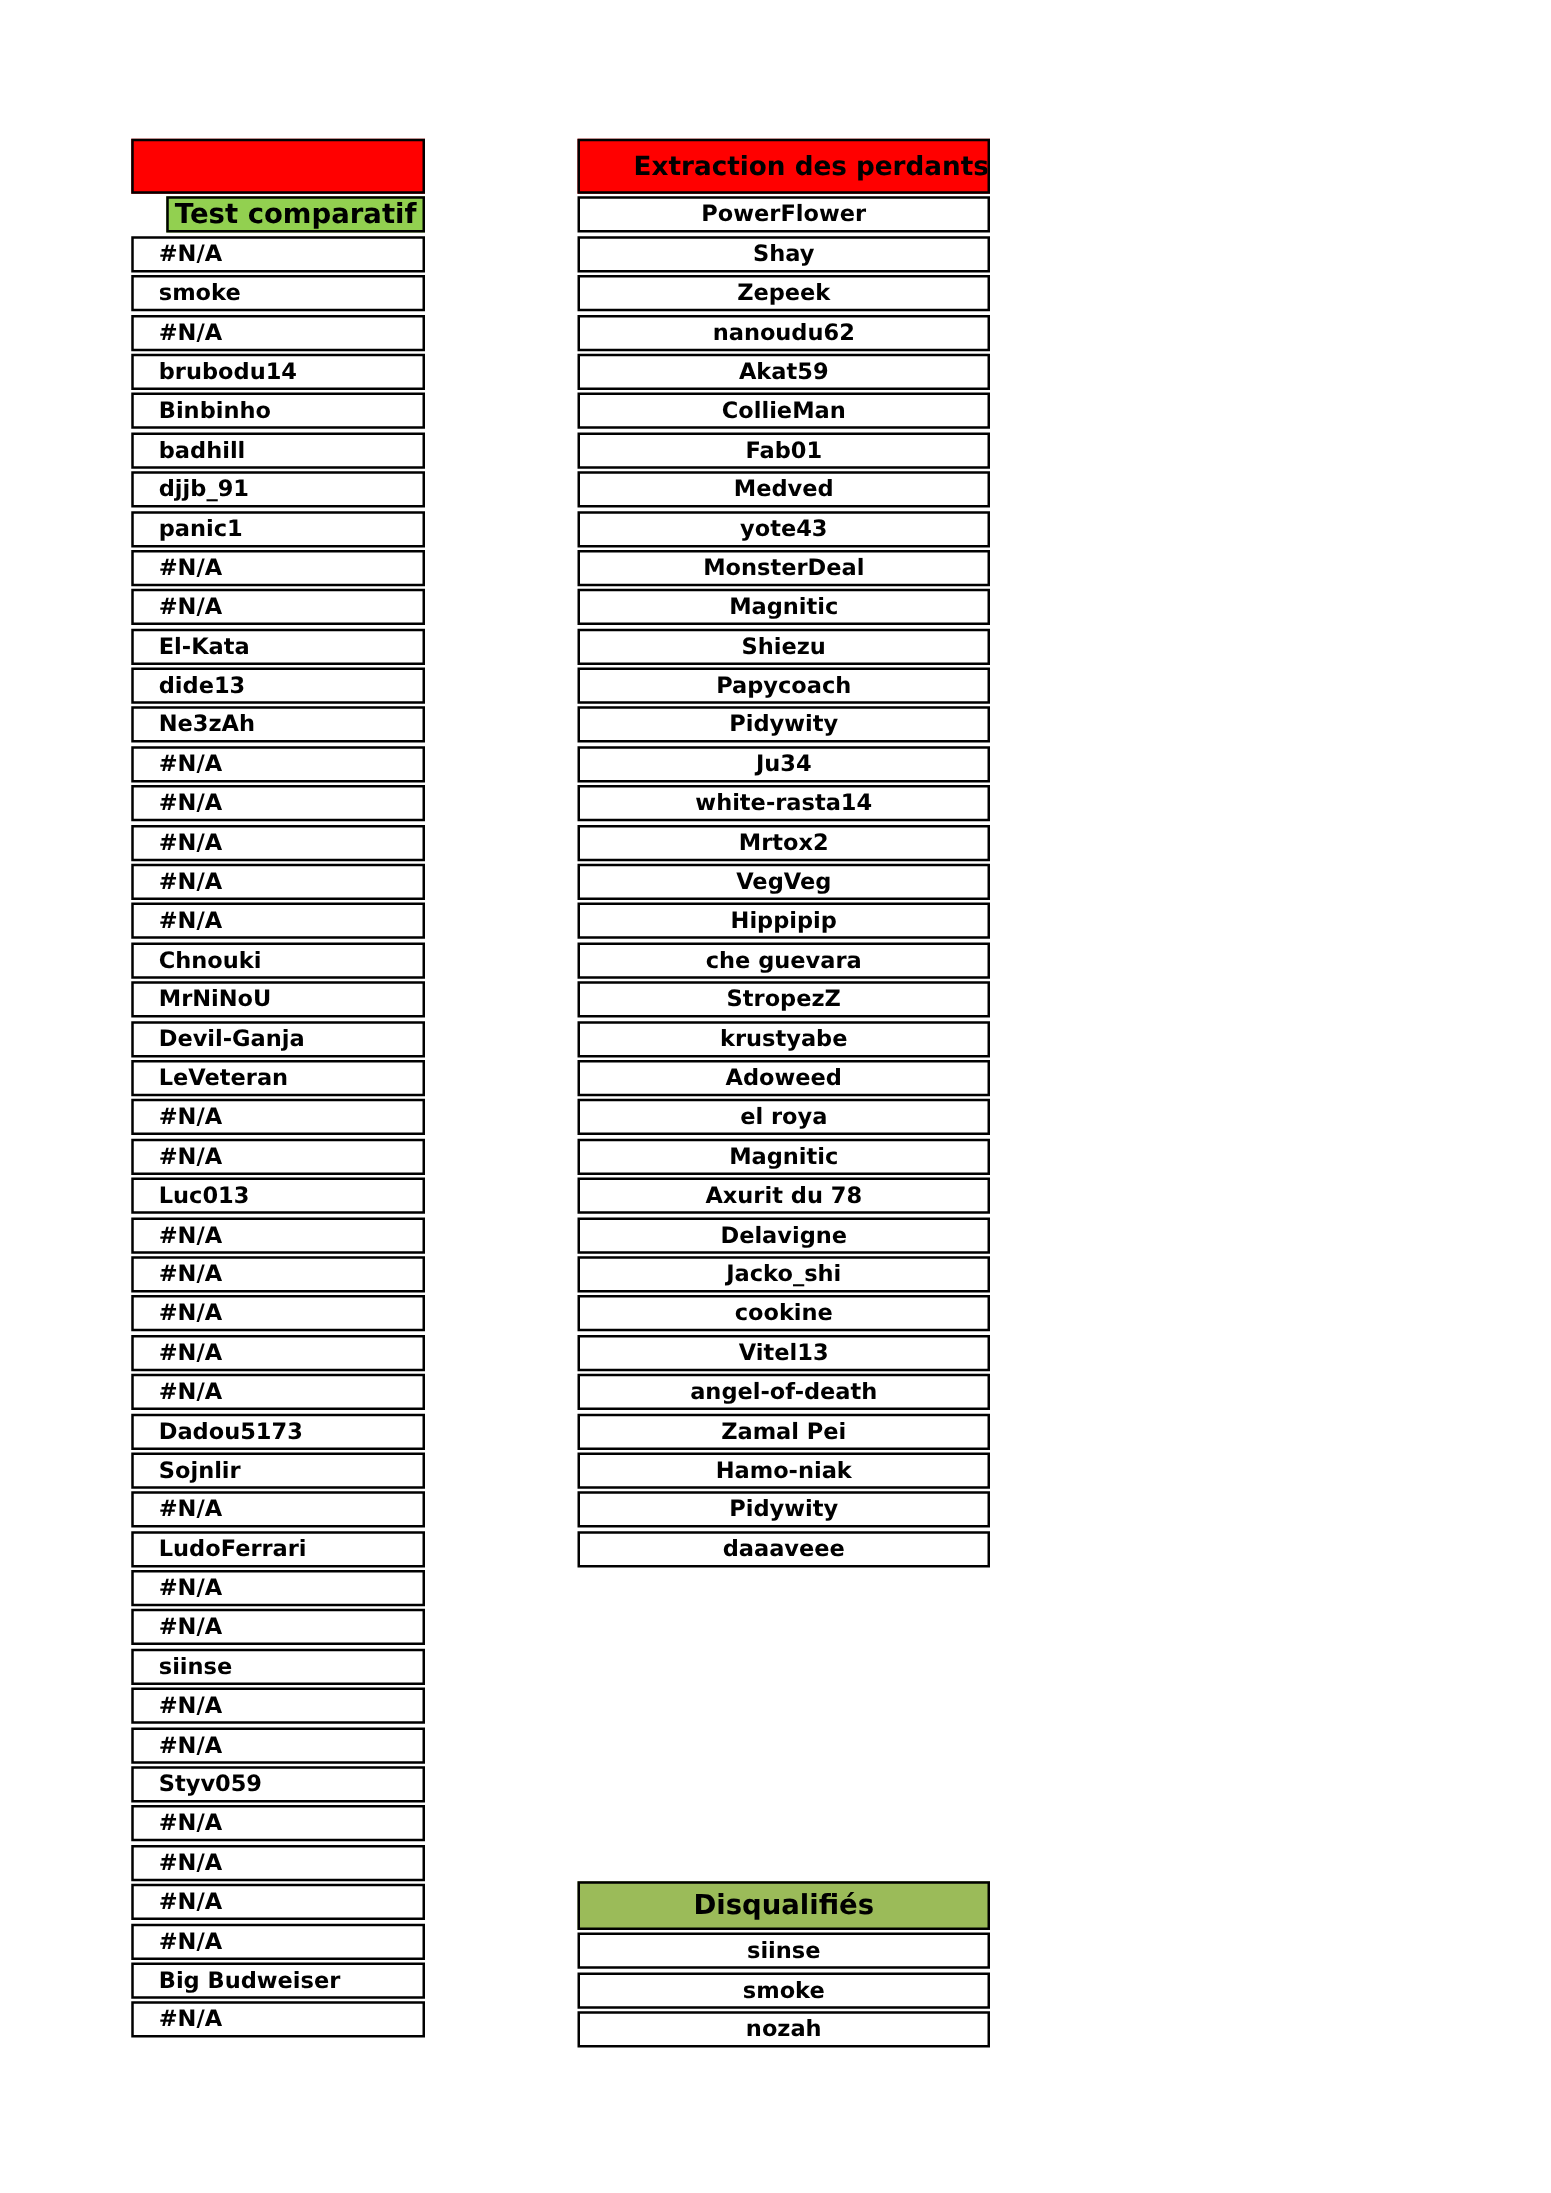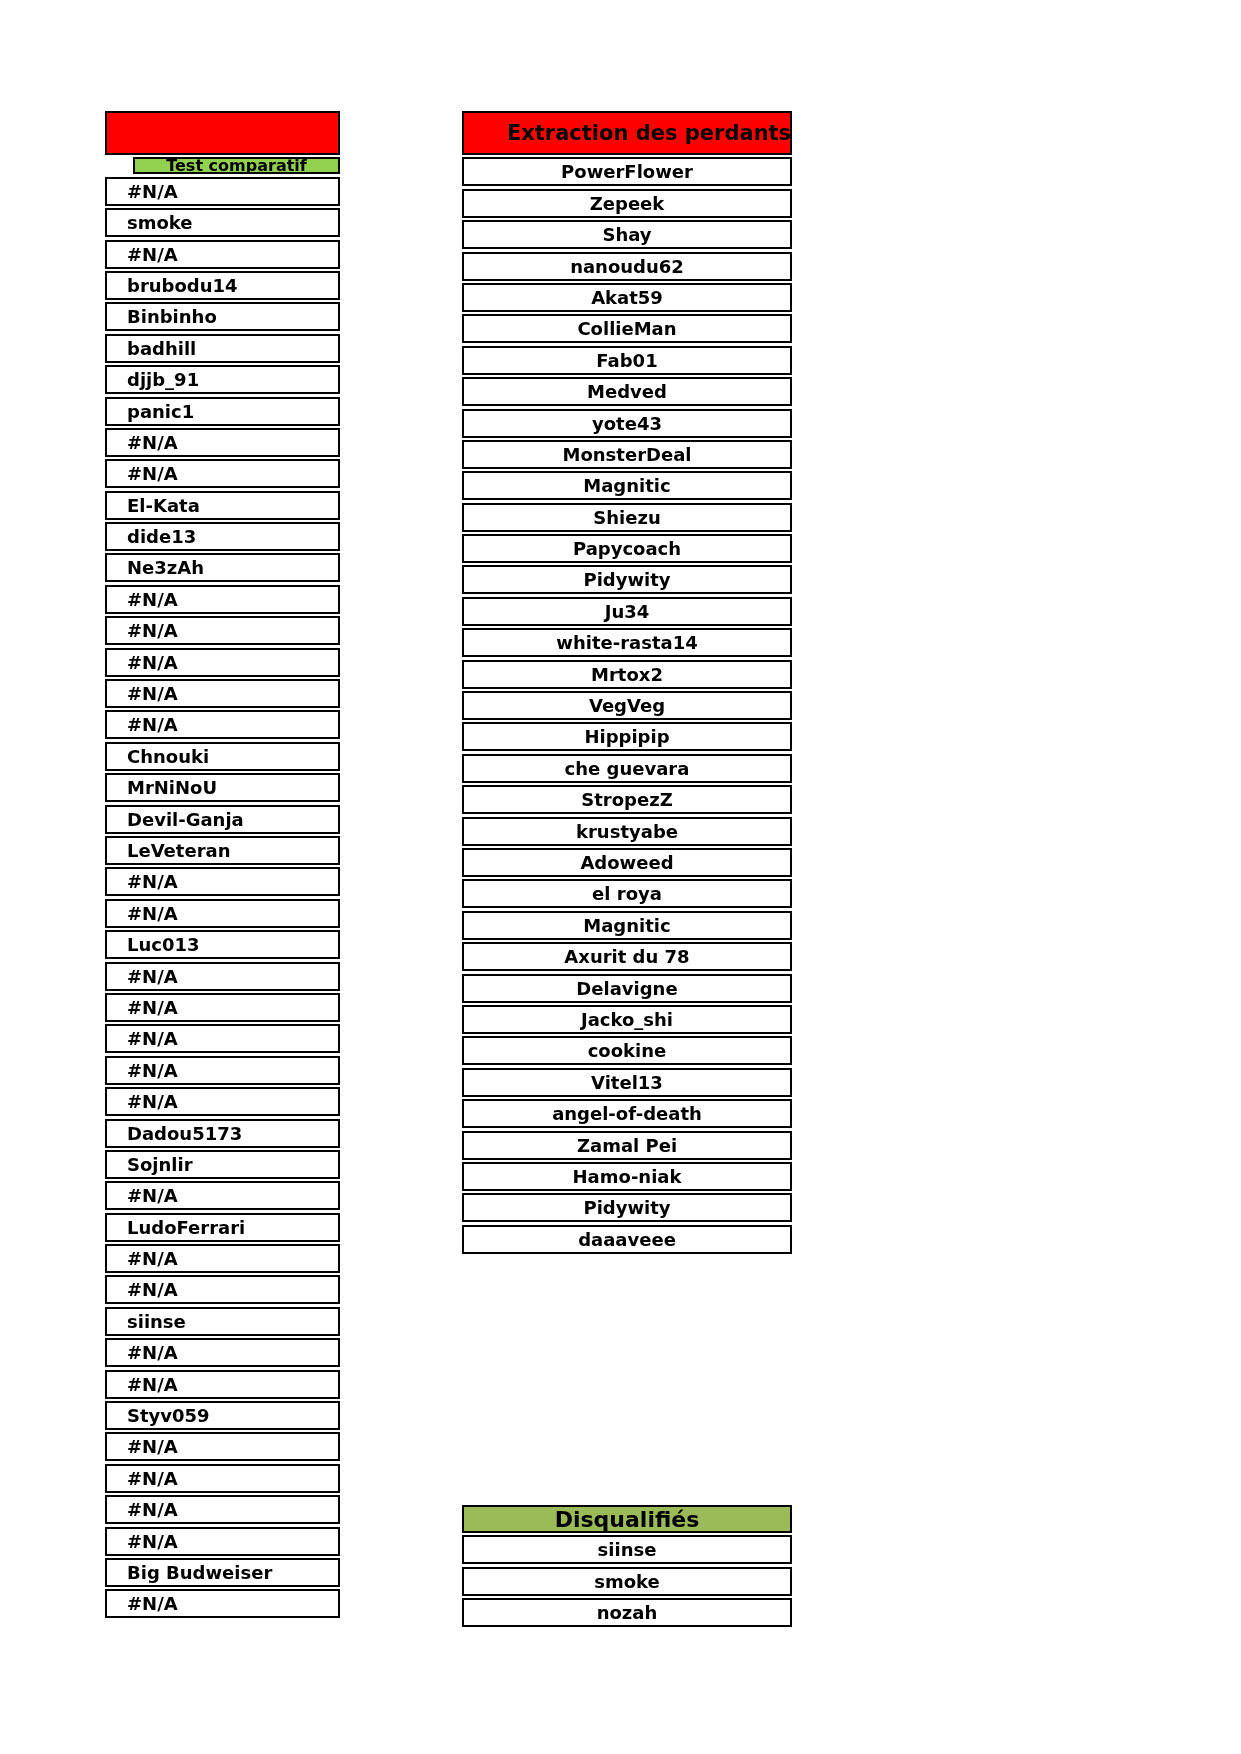--- a/index.html
+++ b/index.html
@@ -40,27 +40,27 @@
   .rows .cell { margin-top: 2.4px; }
 
   .header-red {
     background: var(--red, #ff0000);
     height: 44px;
     font-size: 21px;
     padding-left: 44px;
   }
   .header-green-light {
     background: var(--green-light, #92d050);
-    height: 17px;
-    font-size: 16px;
+    height: 29px;
+    font-size: 22px;
     margin-left: 28px;
   }
   .header-green-dark {
     background: var(--green-dark, #9bbb59);
-    height: 28px;
+    height: 39px;
     font-size: 22px;
   }
   .row {
     height: 29px;
     font-size: 18px;
   }
   .row-left {
     justify-content: flex-start;
     padding-left: 20px;
   }
@@ -123,22 +123,22 @@
         <div class="cell row row-left">#N/A</div>
         <div class="cell row row-left">Big Budweiser</div>
         <div class="cell row row-left">#N/A</div>
       </div>
   </section>
 
   <section class="table table-right">
     <div class="cell header-red">Extraction des perdants</div>
     <div class="rows">
         <div class="cell row row-center">PowerFlower</div>
+        <div class="cell row row-center">Shay</div>
         <div class="cell row row-center">Zepeek</div>
-        <div class="cell row row-center">Shay</div>
         <div class="cell row row-center">nanoudu62</div>
         <div class="cell row row-center">Akat59</div>
         <div class="cell row row-center">CollieMan</div>
         <div class="cell row row-center">Fab01</div>
         <div class="cell row row-center">Medved</div>
         <div class="cell row row-center">yote43</div>
         <div class="cell row row-center">MonsterDeal</div>
         <div class="cell row row-center">Magnitic</div>
         <div class="cell row row-center">Shiezu</div>
         <div class="cell row row-center">Papycoach</div>

